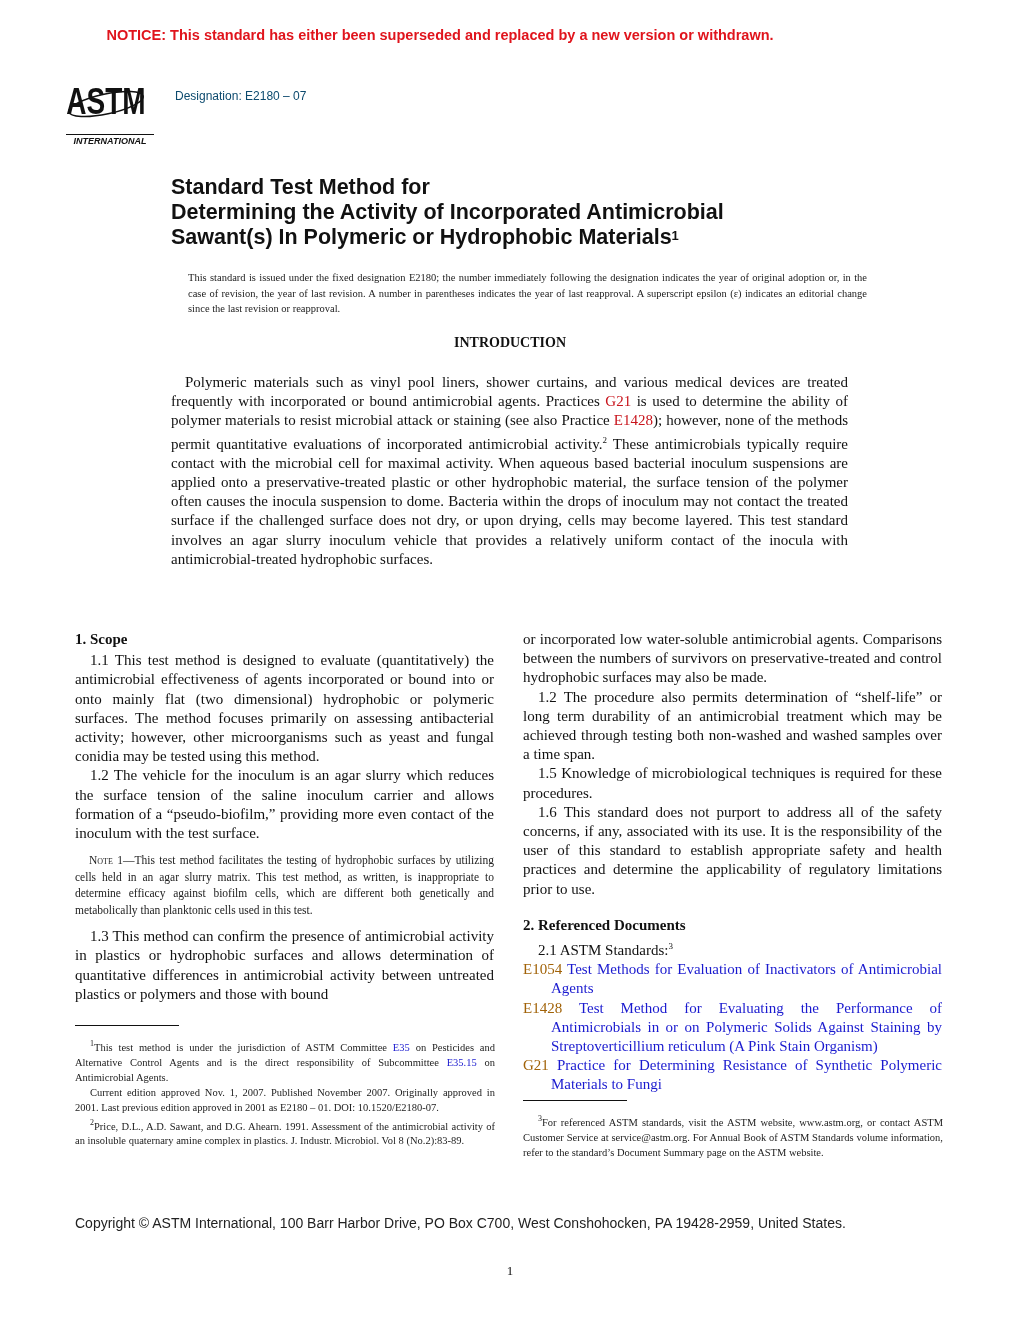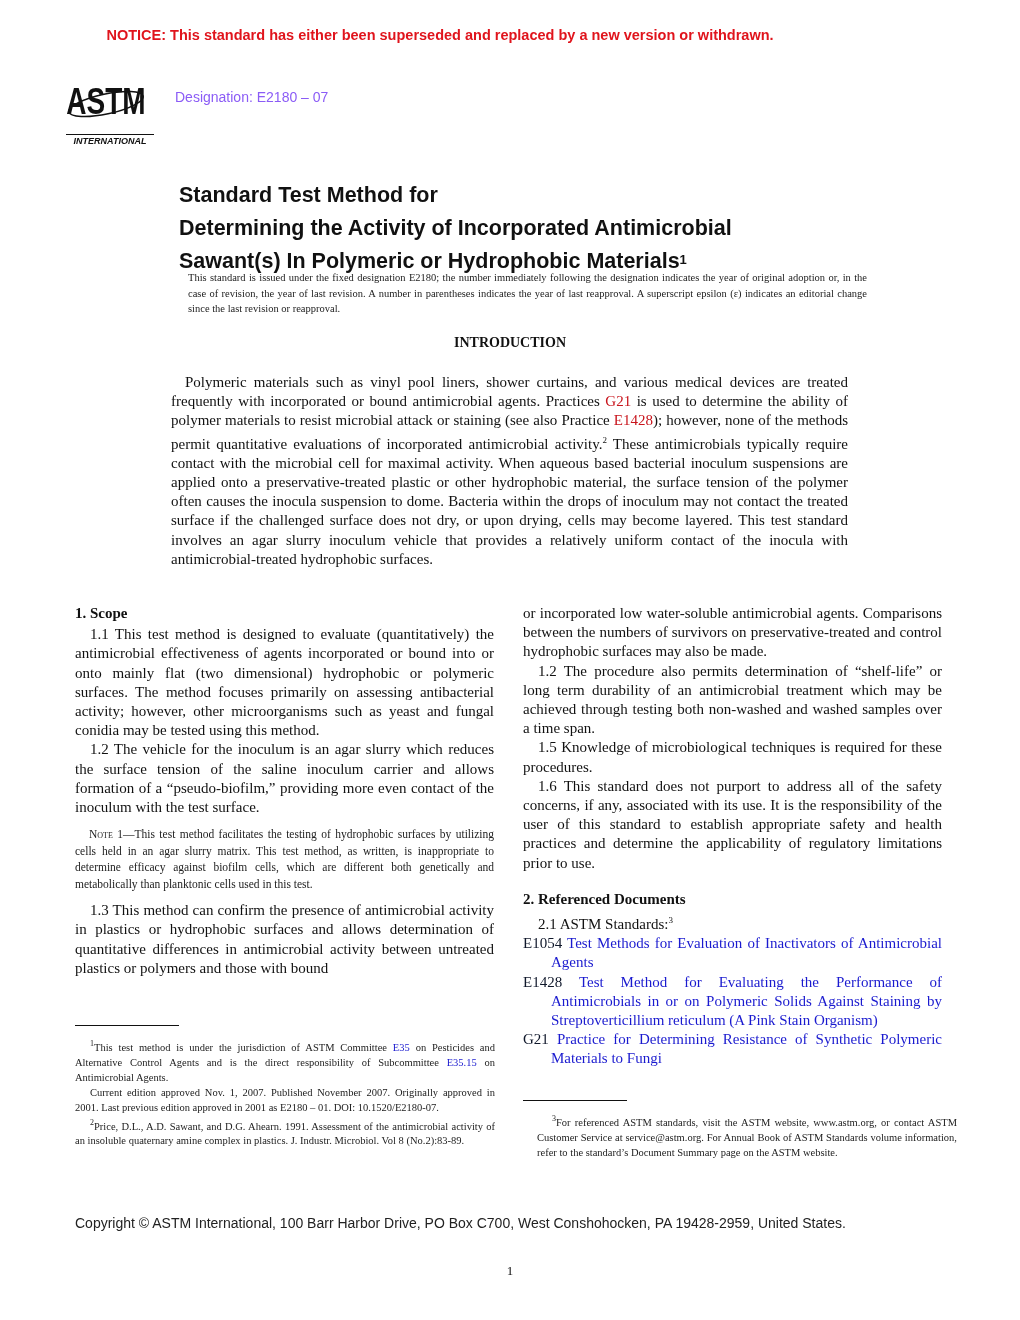--- a/index.html
+++ b/index.html
@@ -4,48 +4,48 @@
 <style>
   html, body { margin: 0; padding: 0; background: #ffffff; }
   body { width: 1020px; height: 1320px; position: relative; overflow: hidden; color: #111; }
   .serif { font-family: "Liberation Serif", "DejaVu Serif", serif; }
   .sans { font-family: "Liberation Sans", "DejaVu Sans", sans-serif; }
 
   .notice { position: absolute; top: 27px; left: 0; width: 880px; text-align: center;
             color: #e0141c; font-weight: bold; font-size: 14.5px; line-height: 17px; }
 
   .logo { position: absolute; left: 64px; top: 76px; width: 96px; height: 72px; }
-  .designation { position: absolute; left: 175px; top: 89px; font-size: 14px; color: #8b5cf6; }
+  .designation { position: absolute; left: 175px; top: 89px; font-size: 12px; color: #0c4a6e; }
 
   .title-block { position: absolute; left: 171px; top: 175px; width: 680px; }
-  .title-line { font-weight: bold; font-size: 21.5px; line-height: 25px; color: #111; margin: 8px; }
+  .title-line { font-weight: bold; font-size: 21.5px; line-height: 25px; color: #111; margin: 0; }
   .title-line sup { font-size: 13px; vertical-align: top; position: relative; top: -2px; }
 
   .issued { position: absolute; left: 188px; top: 270px; width: 679px; font-size: 10.5px; line-height: 15.5px;
             text-align: justify; color: #222; }
 
   .intro-heading { position: absolute; left: 0; top: 335px; width: 1020px; text-align: center;
                    font-weight: bold; font-size: 14px; }
 
   .intro-body { position: absolute; left: 171px; top: 373px; width: 677px; font-size: 15px; line-height: 19.2px;
                 text-align: justify; text-indent: 14px; color: #111; }
   .ref-red { color: #c8141c; }
   .ref-blue { color: #1a1acf; }
 
-  .col { position: absolute; width: 419px; font-size: 15px; line-height: 19.2px; color: #111; }
+  .col { position: absolute; width: 419px; font-size: 15px; line-height: 19.2px; color: #111; margin-top: 26px; }
   .col-left { left: 75px; top: 604px; }
   .col-right { left: 523px; top: 604px; }
   .sec-heading { font-weight: bold; font-size: 15px; margin: 0 0 2px 0; }
   .para { text-align: justify; text-indent: 15px; margin: 0; }
   .note { font-size: 11.5px; line-height: 16.5px; text-align: justify; text-indent: 14px; margin: 9px 0 9px 0; color: #222; }
   .smallcaps { font-variant: small-caps; }
   .ital { }
   .sec2 { margin-top: 17px; }
   .refitem { padding-left: 28px; text-indent: -28px; text-align: justify; margin: 0; }
-  .refitem .code { color: #0f172a; }
+  .refitem .code { color: #a16207; }
   .refitem .desc { color: #1a1acf; }
 
   .fn-rule { position: absolute; height: 1px; width: 104px; background: #111; }
   .fn { position: absolute; width: 420px; font-size: 10.5px; line-height: 15px; color: #222; }
   .fn p { margin: 0; text-align: justify; text-indent: 15px; }
   .fn sup { font-size: 8px; }
 
   .copyright { position: absolute; left: 75px; top: 1215px; font-size: 14px; color: #222; }
   .pagenum { position: absolute; left: 0; width: 1020px; top: 1263px; text-align: center; font-size: 13px; }
 </style>
@@ -102,18 +102,18 @@
 </div>
 
 <div class="fn-rule" style="left:75px; top:1025px;"></div>
 <div class="fn serif" style="left:75px; top:1036px;">
   <p><sup>1</sup><span>This test method is under the jurisdiction of ASTM Committee </span><span class="ref-blue">E35</span><span> on Pesticides and Alternative Control Agents and is the direct responsibility of Subcommittee </span><span class="ref-blue">E35.15</span><span> on Antimicrobial Agents.</span></p>
   <p>Current edition approved Nov. 1, 2007. Published November 2007. Originally approved in 2001. Last previous edition approved in 2001 as E2180 – 01. DOI: 10.1520/E2180-07.</p>
   <p><sup>2</sup><span>Price, D.L., A.D. Sawant, and D.G. Ahearn. 1991. Assessment of the antimicrobial activity of an insoluble quaternary amine complex in plastics. J. Industr. Microbiol. Vol 8 (No.2):83-89.</span></p>
 </div>
 
 <div class="fn-rule" style="left:523px; top:1100px;"></div>
-<div class="fn serif" style="left:523px; top:1111px;margin-left:14px;">
+<div class="fn serif" style="left:523px; top:1111px;">
   <p><sup>3</sup><span>For referenced ASTM standards, visit the ASTM website, www.astm.org, or contact ASTM Customer Service at service@astm.org. For </span><span class="ital">Annual Book of ASTM Standards</span><span> volume information, refer to the standard’s Document Summary page on the ASTM website.</span></p>
 </div>
 
 <div class="copyright sans">Copyright © ASTM International, 100 Barr Harbor Drive, PO Box C700, West Conshohocken, PA 19428-2959, United States.</div>
 <div class="pagenum serif">1</div>
 
 </body></html>

